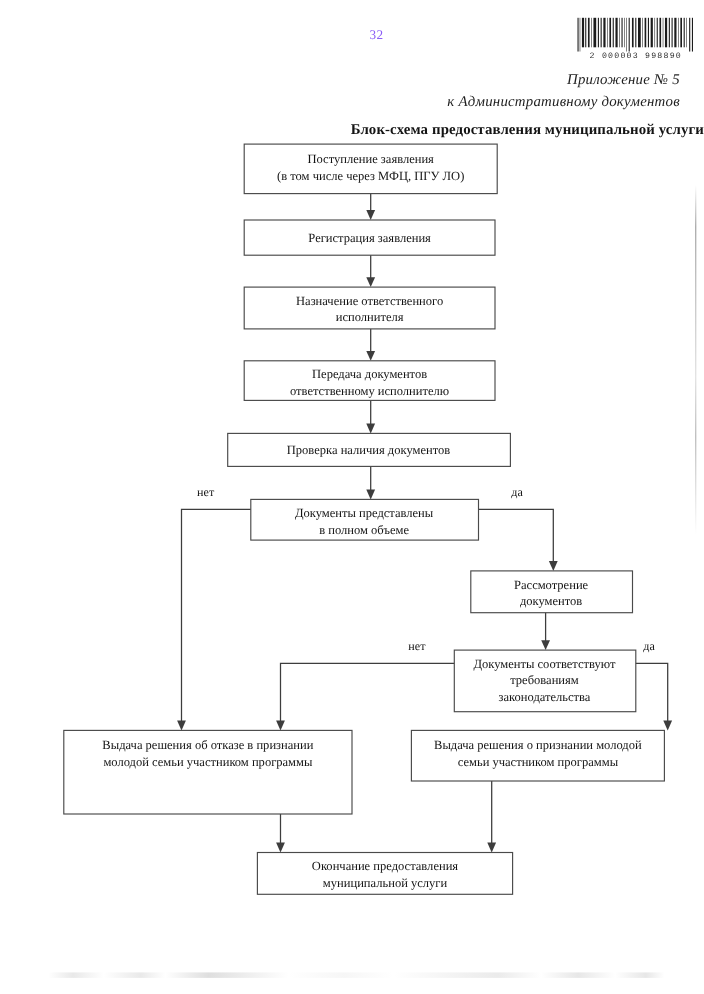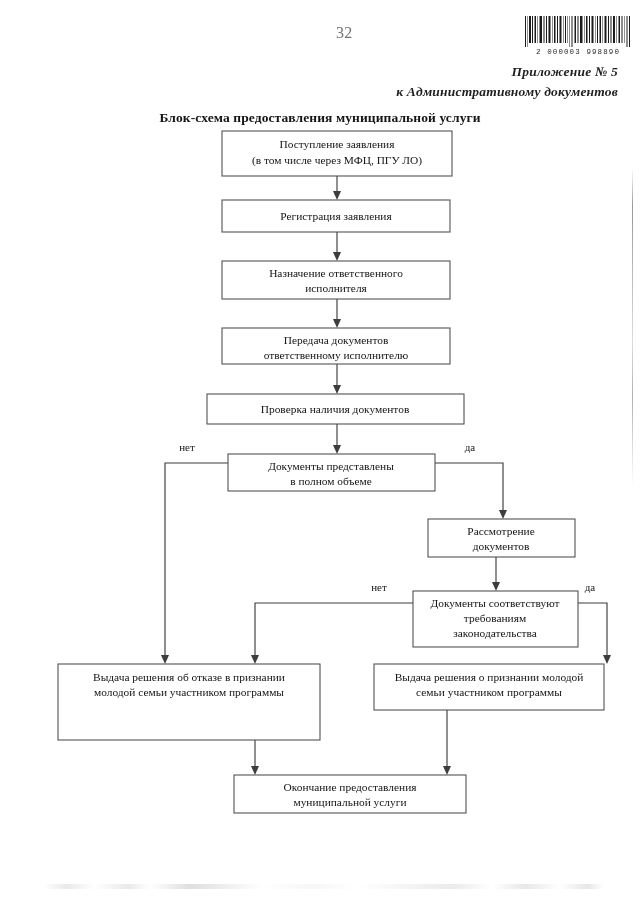--- a/index.html
+++ b/index.html
@@ -8,42 +8,42 @@
     width:640px;height:904px;position:relative;overflow:hidden;
     font-family:"Liberation Serif","DejaVu Serif",serif;
     color:#1a1a1a;
     -webkit-font-smoothing:antialiased;
   }
   .page{position:absolute;inset:0;width:640px;height:904px;}
 
   
   .page-number{
     position:absolute;left:336px;top:24px;
-    font-size:16px;letter-spacing:.3px;color:#737373;
+    font-size:12px;letter-spacing:.3px;color:#8b5cf6;
   }
   .barcode-wrap{
     position:absolute;left:524px;top:16px;width:108px;
   }
   .barcode-bars{
     height:31px;width:108px;display:block;
   }
   .barcode-digits{
     font-family:Liberation Mono, monospace;
     font-size:7.5px;letter-spacing:1.1px;color:#2b2b2b;
     margin-top:1px;text-align:center;white-space:nowrap;
   }
   .appendix{
     position:absolute;right:22px;top:62px;text-align:right;
     font-style:italic;font-size:13.5px;line-height:1.45;color:#1f1f1f;
     letter-spacing:.2px;
   }
-  .appendix div{white-space:nowrap;font-weight:bold;}
+  .appendix div{white-space:nowrap;}
 
   .chart-title{
-    position:absolute;left:0;top:110px;width:640px;text-align:center;
+    position:absolute;left:0;top:110px;width:640px;text-align:right;
     font-weight:bold;font-size:13.5px;letter-spacing:.1px;color:#141414;
   }
 
   
   #flow{position:absolute;left:0;top:0;width:640px;height:904px;}
   .box-rect{fill:#ffffff;stroke:#4a4a4a;stroke-width:1.05;}
   .flow-line{stroke:#3d3d3d;stroke-width:1.15;fill:none;stroke-linecap:square;}
   .flow-head{fill:#3d3d3d;}
   .box-text{
     font-family:"Liberation Serif","DejaVu Serif",serif;

